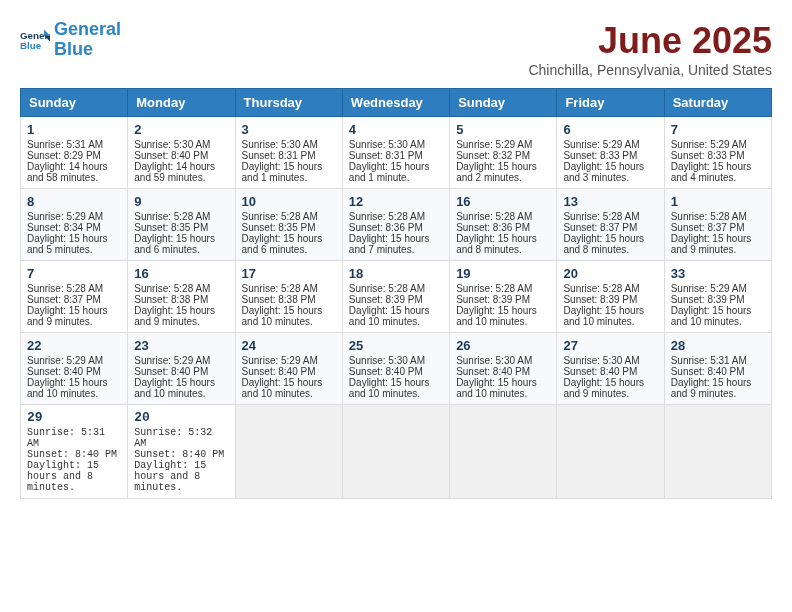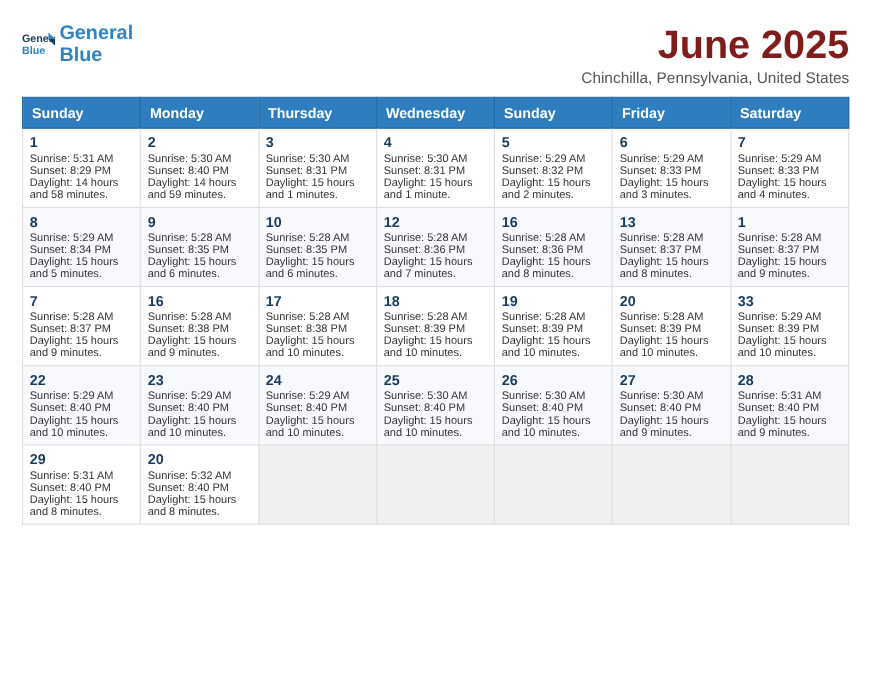--- a/index.html
+++ b/index.html
@@ -79,20 +79,21 @@
       font-weight: bold;
       color: #1a3a5c;
       display: block;
       margin-bottom: 2px;
     }
     .empty-cell {
       background: #f0f0f0 !important;
     }
     .last-row td {
       min-height: 60px;
+      font-family: Liberation Mono, monospace;
     }
   </style>
 </head>
 <body>
 
 <div class="header">
   <div class="logo">
     <svg class="logo-icon" viewBox="0 0 40 32" xmlns="http://www.w3.org/2000/svg">
       <text x="0" y="14" font-size="13" font-weight="bold" fill="#1a3a5c">General</text>
       <text x="0" y="28" font-size="13" font-weight="bold" fill="#2e86c1">Blue</text>

